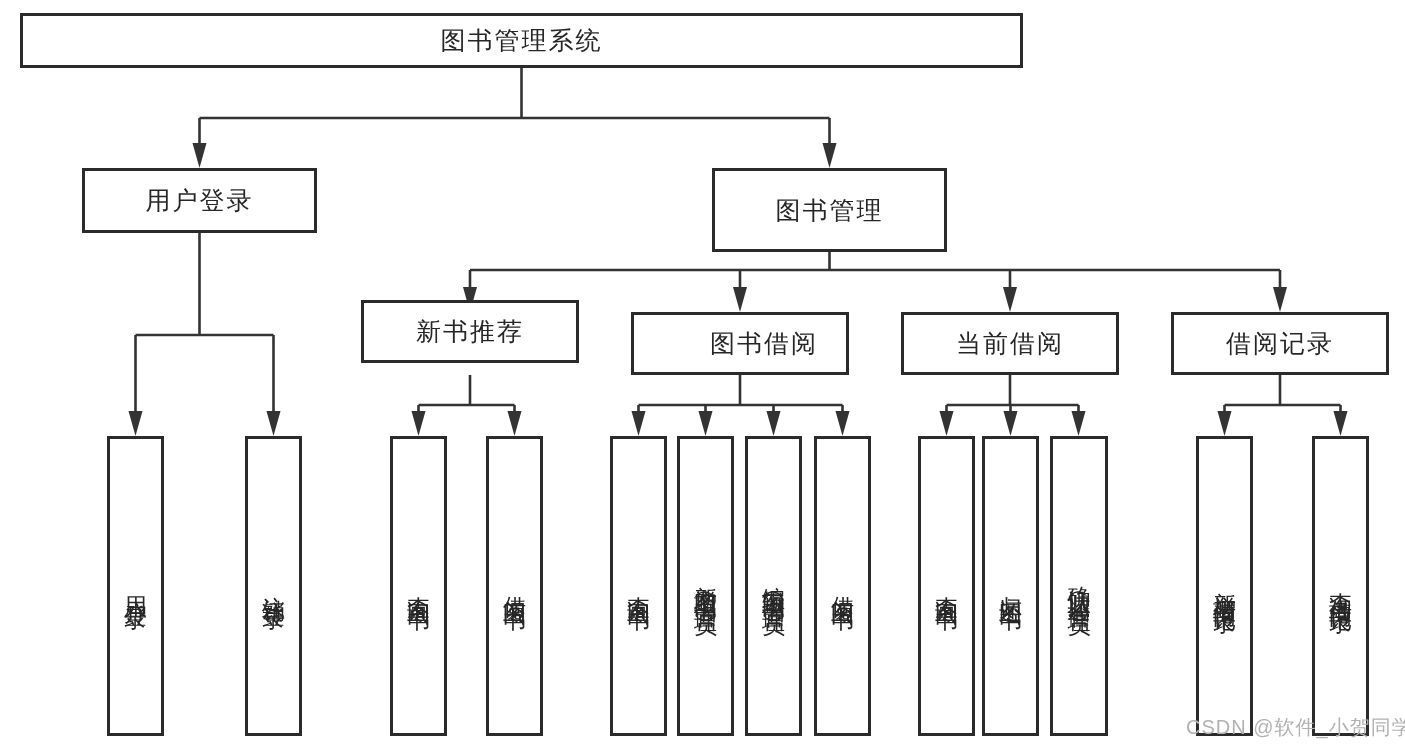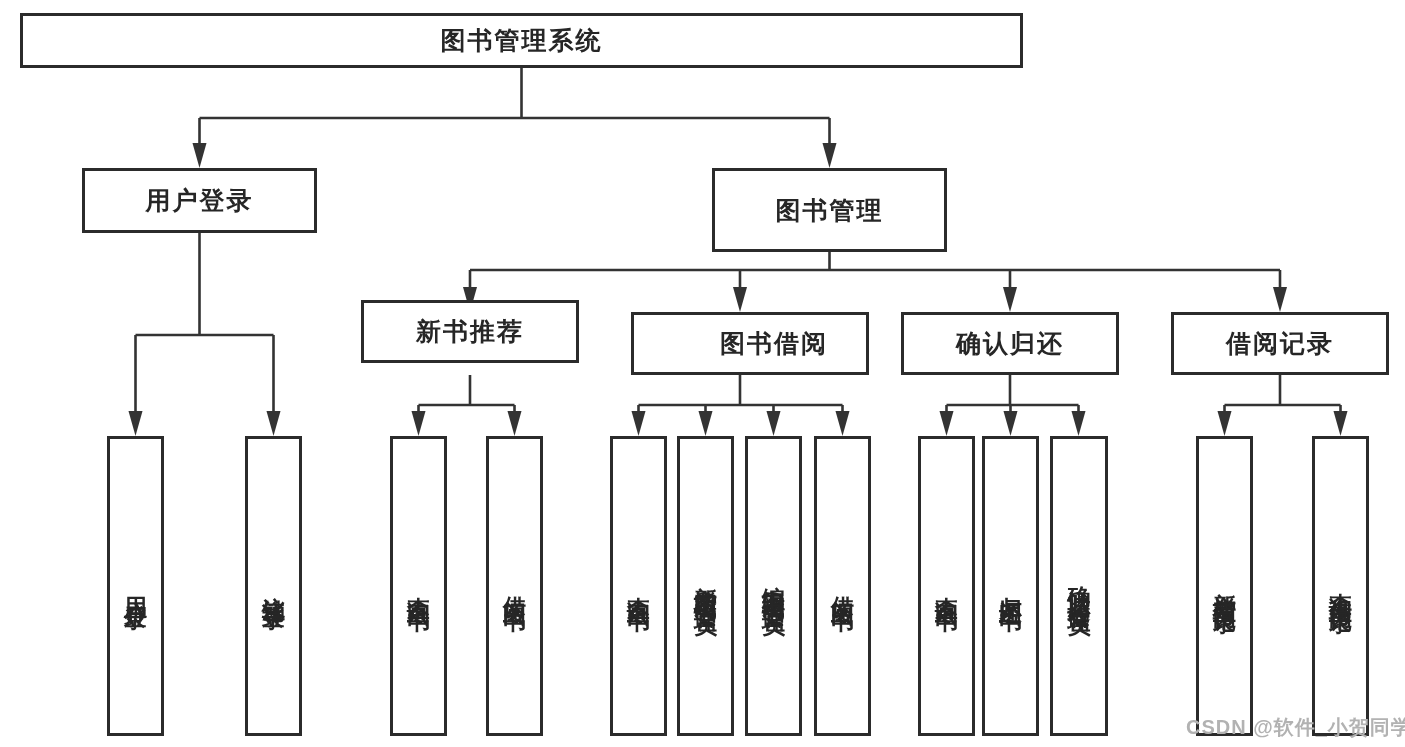--- a/index.html
+++ b/index.html
@@ -10,21 +10,20 @@
     --background:#ffffff;
   }
   *{box-sizing:border-box;margin:0;padding:0;}
   html,body{background:var(--background);}
   body{font-family:"Liberation Sans", sans-serif;}
   .stage{
     position:relative;
     width:1405px;height:747px;
     background:var(--background);
     overflow:hidden;
-    font-weight:bold;
   }
   .connectors{position:absolute;left:0;top:0;}
   .ln{stroke:var(--line);stroke-width:2.6;fill:none;}
   .ar{fill:var(--line);stroke:none;}
   .node{
     position:absolute;
     background:#ffffff;
     border:3px solid var(--border);
     display:flex;align-items:center;justify-content:center;
     color:var(--text);
@@ -104,22 +103,22 @@
       <polygon class="ar" points="1340.5,436 1333.5,411 1347.5,411"></polygon>
     </g>
   </svg>
 
   <div class="node node-h" style="left:20px;top:13px;width:1003px;height:55px;">图书管理系统</div>
 
   <div class="node node-h" style="left:82px;top:168px;width:235px;height:65px;">用户登录</div>
   <div class="node node-h" style="left:712px;top:168px;width:235px;height:84px;">图书管理</div>
 
   <div class="node node-h" style="left:361px;top:300px;width:218px;height:63px;">新书推荐</div>
-  <div class="node node-h" style="left:631px;top:312px;width:238px;height:63px;padding-left:48px;">图书借阅</div>
-  <div class="node node-h" style="left:901px;top:312px;width:218px;height:63px;">确认归还</div>
+  <div class="node node-h" style="left:631px;top:312px;width:218px;height:63px;padding-left:48px;">图书借阅</div>
+  <div class="node node-h" style="left:901px;top:312px;width:218px;height:63px;">当前借阅</div>
   <div class="node node-h" style="left:1171px;top:312px;width:218px;height:63px;">借阅记录</div>
 
   <div class="node node-v" style="left:107px;top:436px;width:57px;height:300px;">用户登录</div>
   <div class="node node-v" style="left:245px;top:436px;width:57px;height:300px;">注销登录</div>
 
   <div class="node node-v" style="left:390px;top:436px;width:57px;height:300px;">查询图书</div>
   <div class="node node-v" style="left:486px;top:436px;width:57px;height:300px;">借阅图书</div>
 
   <div class="node node-v" style="left:610px;top:436px;width:57px;height:300px;">查询图书</div>
   <div class="node node-v" style="left:677px;top:436px;width:57px;height:300px;">新增图书（管理员）</div>

